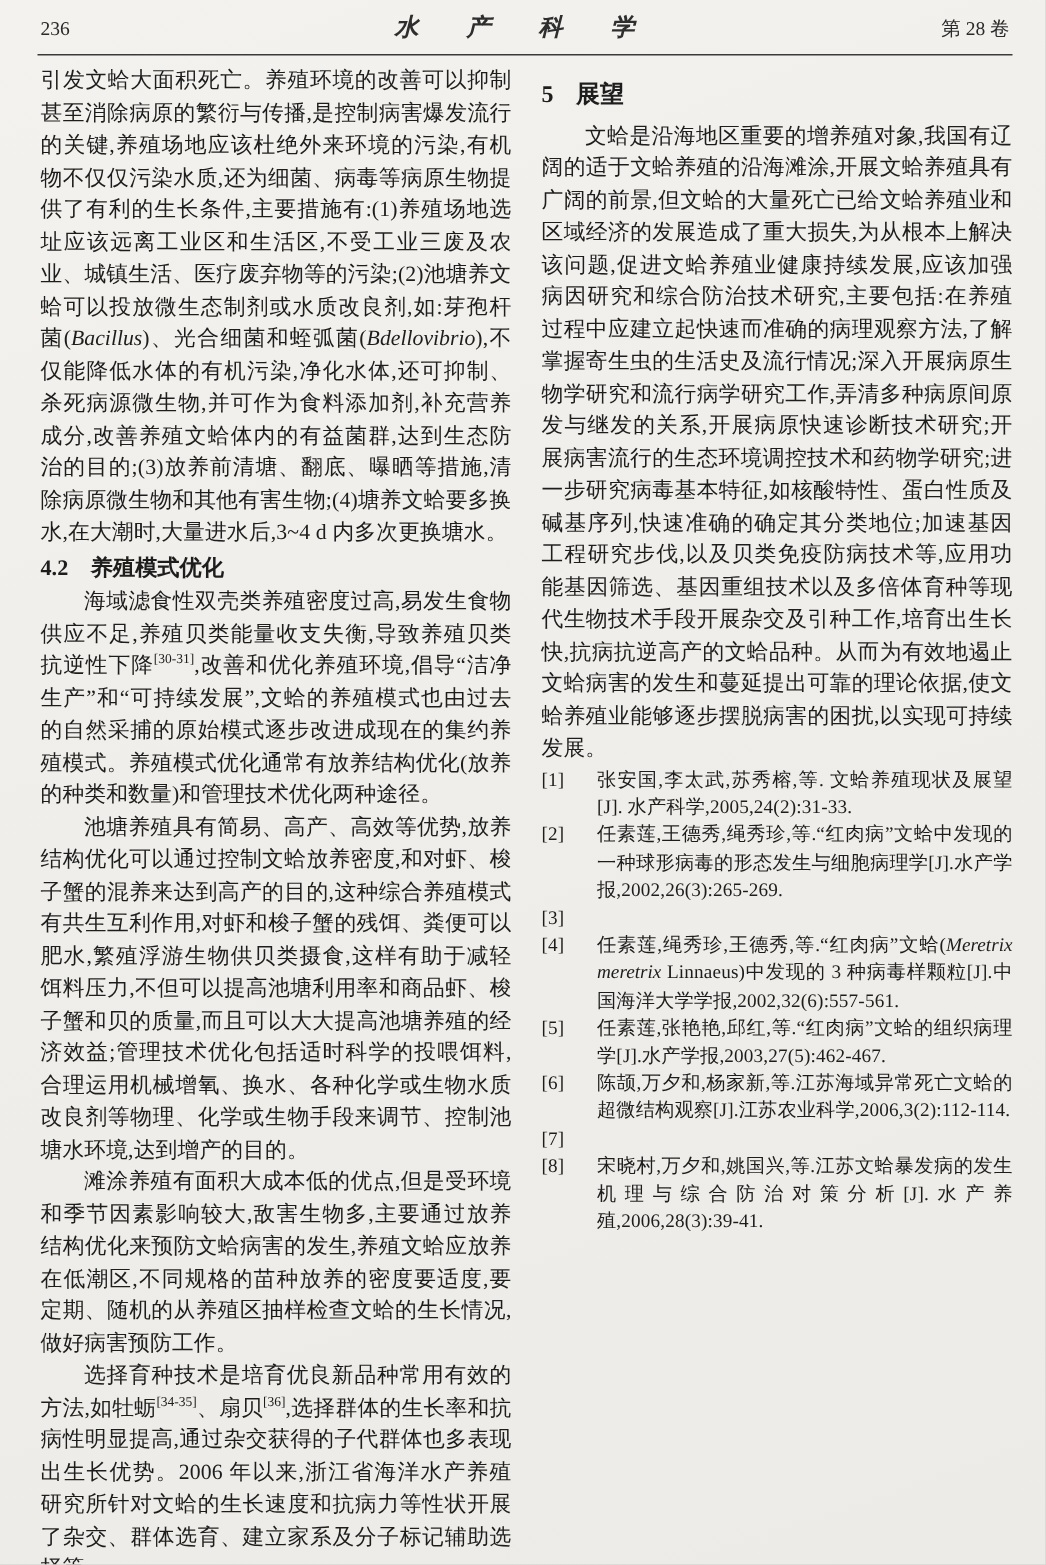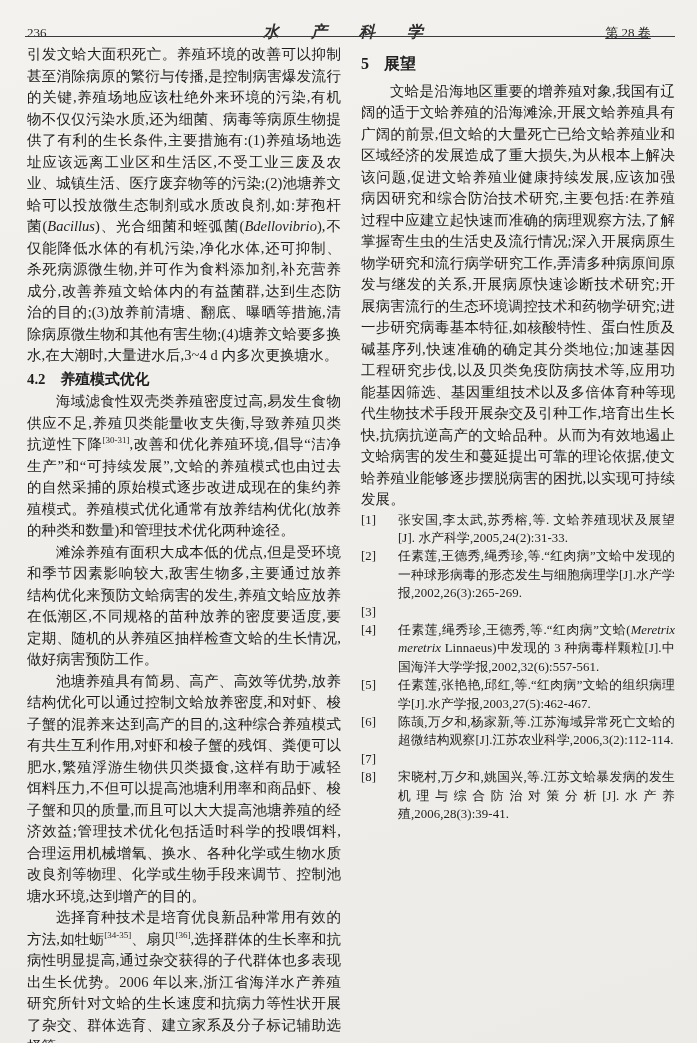--- a/index.html
+++ b/index.html
@@ -8,31 +8,31 @@
     width:697px;height:1043px;
     margin:0 auto;
     background:linear-gradient(160deg,#f4f2ef 0%,#f0eeea 45%,#ecebe7 100%);
     font-family:"Liberation Serif","DejaVu Serif",serif;
     color:#1d1d1d;
     overflow:hidden;
     box-sizing:border-box;
   }
   
   .header{
-    position:absolute;top:22px;left:27px;right:24px;
+    position:absolute;top:8px;left:27px;right:24px;
     display:flex;justify-content:space-between;align-items:baseline;
     font-size:13px;color:#2a2a2a;
   }
   .folio{width:90px;}
   .jtitle{
     flex:1;text-align:center;
     font-size:16px;font-weight:700;font-style:italic;
     letter-spacing:14px;color:#2e2e2e;
   }
-  .vol{width:90px;text-align:center;text-decoration:underline;}
+  .vol{width:90px;text-align:right;}
   .rule{
     position:absolute;top:36px;left:25px;right:22px;
     border-top:1.6px solid #3a3a3a;
   }
   
   .cols{
     position:absolute;top:44px;left:27px;width:648px;
     display:flex;gap:20px;
   }
   .col{width:314px;}
@@ -78,23 +78,23 @@
 
   <div class="cols">
 
     <div class="col">
       <p class="body"><span>引发文蛤大面积死亡。养殖环境的改善可以抑制甚至消除病原的繁衍与传播,是控制病害爆发流行的关键,养殖场地应该杜绝外来环境的污染,有机物不仅仅污染水质,还为细菌、病毒等病原生物提供了有利的生长条件,主要措施有:(1)养殖场地选址应该远离工业区和生活区,不受工业三废及农业、城镇生活、医疗废弃物等的污染;(2)池塘养文蛤可以投放微生态制剂或水质改良剂,如:芽孢杆菌(</span><i class="sp">Bacillus</i><span>)、光合细菌和蛭弧菌(</span><i class="sp">Bdellovibrio</i><span>),不仅能降低水体的有机污染,净化水体,还可抑制、杀死病源微生物,并可作为食料添加剂,补充营养成分,改善养殖文蛤体内的有益菌群,达到生态防治的目的;(3)放养前清塘、翻底、曝晒等措施,清除病原微生物和其他有害生物;(4)塘养文蛤要多换水,在大潮时,大量进水后,3~4 d 内多次更换塘水。</span></p>
 
       <h4 class="sec"><span class="secnum">4.2</span><span>养殖模式优化</span></h4>
 
       <p class="body ind"><span>海域滤食性双壳类养殖密度过高,易发生食物供应不足,养殖贝类能量收支失衡,导致养殖贝类抗逆性下降</span><sup class="cit">[30-31]</sup><span>,改善和优化养殖环境,倡导“洁净生产”和“可持续发展”,文蛤的养殖模式也由过去的自然采捕的原始模式逐步改进成现在的集约养殖模式。养殖模式优化通常有放养结构优化(放养的种类和数量)和管理技术优化两种途径。</span></p>
 
+      <p class="body ind">池塘养殖具有简易、高产、高效等优势,放养结构优化可以通过控制文蛤放养密度,和对虾、梭子蟹的混养来达到高产的目的,这种综合养殖模式有共生互利作用,对虾和梭子蟹的残饵、粪便可以肥水,繁殖浮游生物供贝类摄食,这样有助于减轻饵料压力,不但可以提高池塘利用率和商品虾、梭子蟹和贝的质量,而且可以大大提高池塘养殖的经济效益;管理技术优化包括适时科学的投喂饵料,合理运用机械增氧、换水、各种化学或生物水质改良剂等物理、化学或生物手段来调节、控制池塘水环境,达到增产的目的。</p>
+
       <p class="body ind">滩涂养殖有面积大成本低的优点,但是受环境和季节因素影响较大,敌害生物多,主要通过放养结构优化来预防文蛤病害的发生,养殖文蛤应放养在低潮区,不同规格的苗种放养的密度要适度,要定期、随机的从养殖区抽样检查文蛤的生长情况,做好病害预防工作。</p>
-
-      <p class="body ind">池塘养殖具有简易、高产、高效等优势,放养结构优化可以通过控制文蛤放养密度,和对虾、梭子蟹的混养来达到高产的目的,这种综合养殖模式有共生互利作用,对虾和梭子蟹的残饵、粪便可以肥水,繁殖浮游生物供贝类摄食,这样有助于减轻饵料压力,不但可以提高池塘利用率和商品虾、梭子蟹和贝的质量,而且可以大大提高池塘养殖的经济效益;管理技术优化包括适时科学的投喂饵料,合理运用机械增氧、换水、各种化学或生物水质改良剂等物理、化学或生物手段来调节、控制池塘水环境,达到增产的目的。</p>
 
 
       <p class="body ind"><span>选择育种技术是培育优良新品种常用有效的方法,如牡蛎</span><sup class="cit">[34-35]</sup><span>、扇贝</span><sup class="cit">[36]</sup><span>,选择群体的生长率和抗病性明显提高,通过杂交获得的子代群体也多表现出生长优势。2006 年以来,浙江省海洋水产养殖研究所针对文蛤的生长速度和抗病力等性状开展了杂交、群体选育、建立家系及分子标记辅助选择等</span></p>
     </div>
 
     <div class="col">
 
       <h4 class="sec chap"><span class="secnum">5</span><span>展望</span></h4>
 
       <p class="body ind">文蛤是沿海地区重要的增养殖对象,我国有辽阔的适于文蛤养殖的沿海滩涂,开展文蛤养殖具有广阔的前景,但文蛤的大量死亡已给文蛤养殖业和区域经济的发展造成了重大损失,为从根本上解决该问题,促进文蛤养殖业健康持续发展,应该加强病因研究和综合防治技术研究,主要包括:在养殖过程中应建立起快速而准确的病理观察方法,了解掌握寄生虫的生活史及流行情况;深入开展病原生物学研究和流行病学研究工作,弄清多种病原间原发与继发的关系,开展病原快速诊断技术研究;开展病害流行的生态环境调控技术和药物学研究;进一步研究病毒基本特征,如核酸特性、蛋白性质及碱基序列,快速准确的确定其分类地位;加速基因工程研究步伐,以及贝类免疫防病技术等,应用功能基因筛选、基因重组技术以及多倍体育种等现代生物技术手段开展杂交及引种工作,培育出生长快,抗病抗逆高产的文蛤品种。从而为有效地遏止文蛤病害的发生和蔓延提出可靠的理论依据,使文蛤养殖业能够逐步摆脱病害的困扰,以实现可持续发展。</p>

